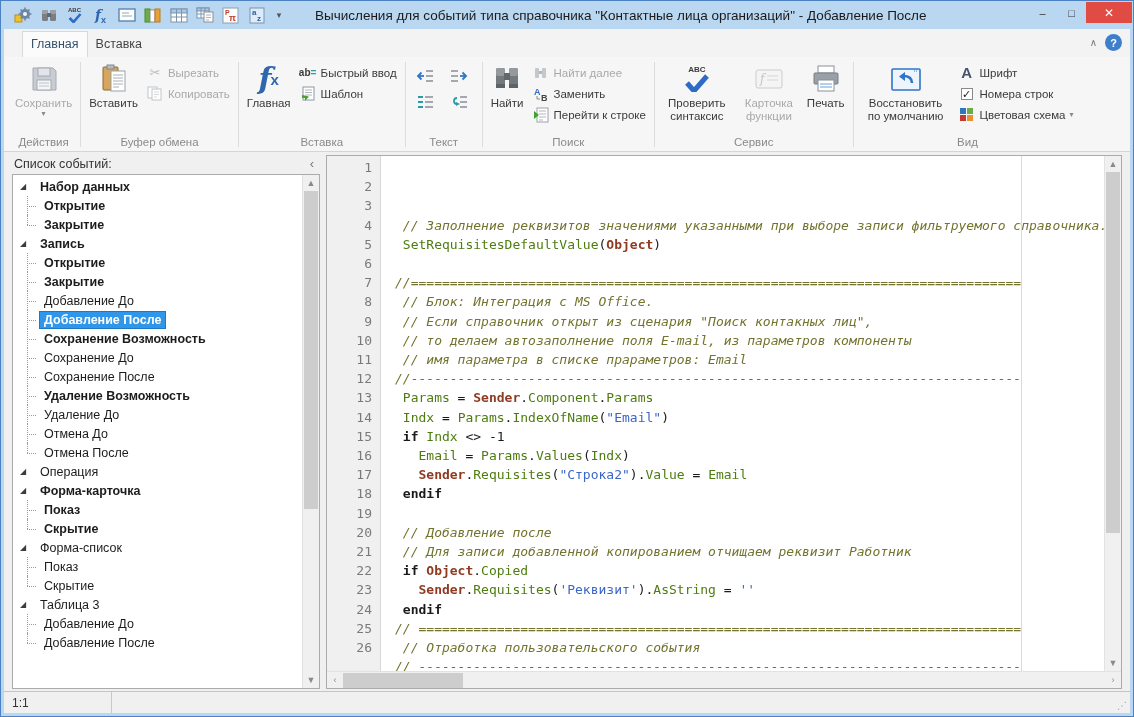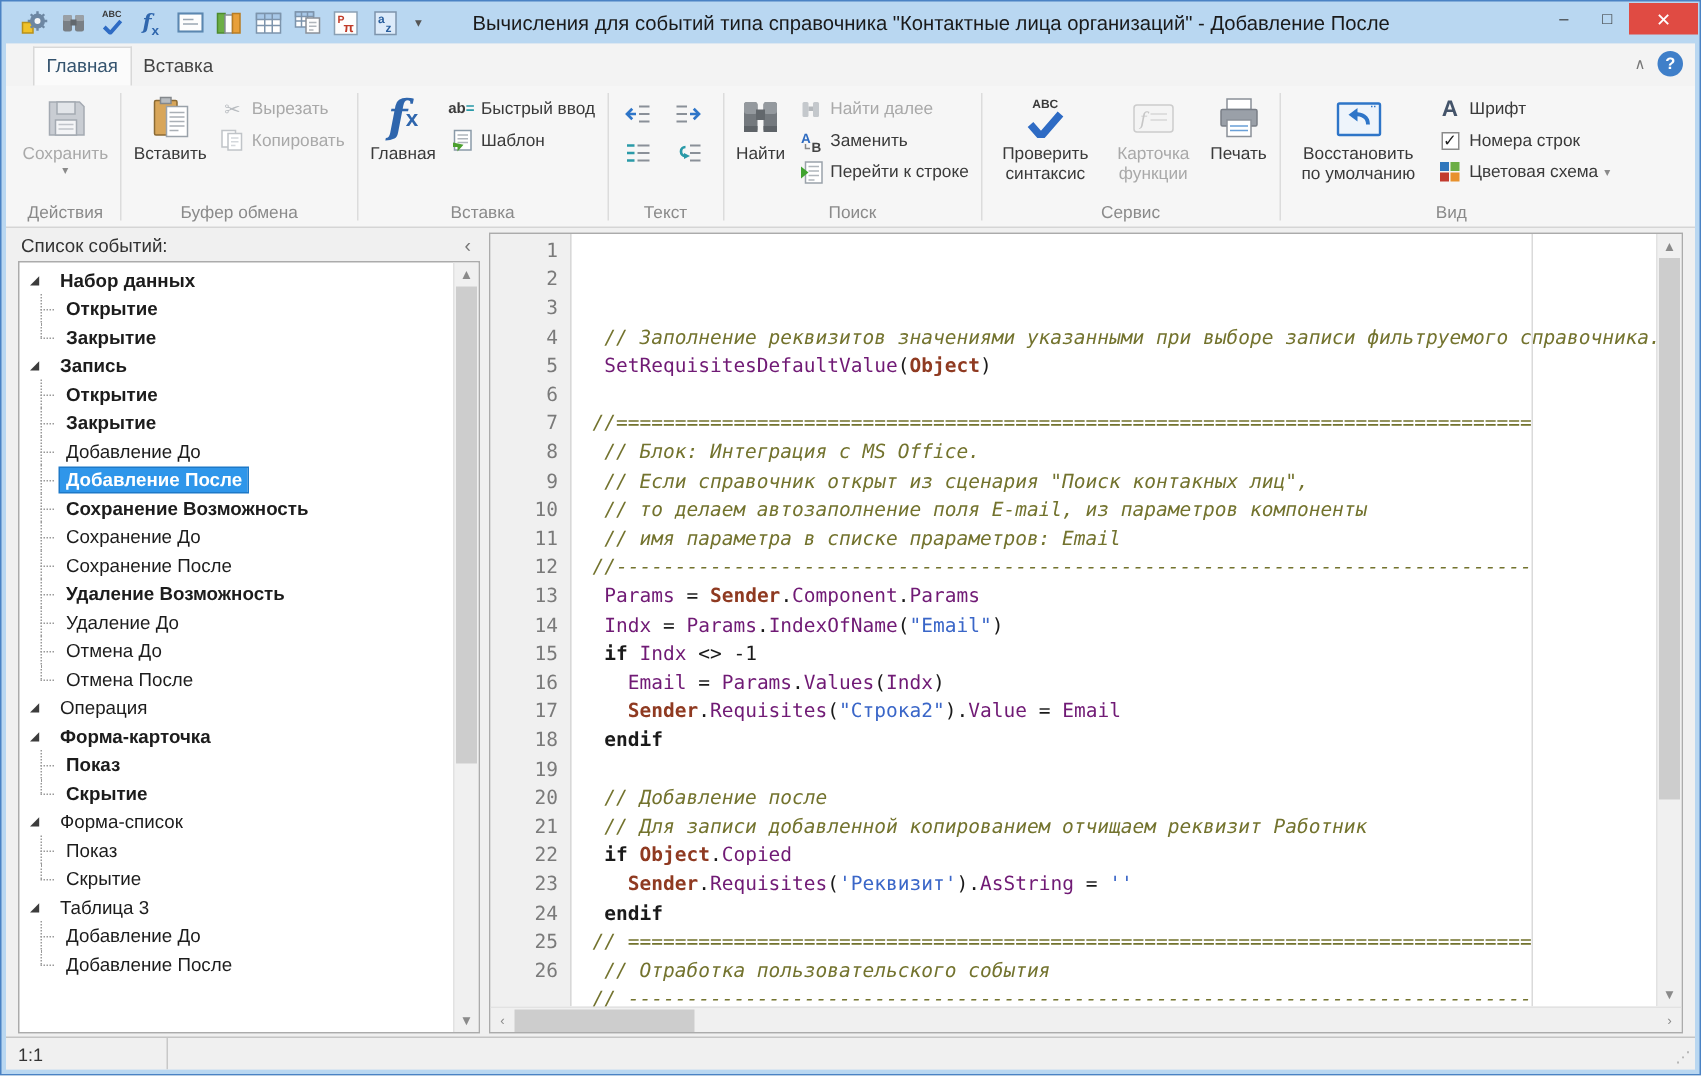--- a/index.html
+++ b/index.html
@@ -82,21 +82,21 @@
   .sb-fill{ flex:1; }
 
   
   .editor-box{ flex:1; background:#fff; border:1px solid #ababab; display:flex; flex-direction:column; overflow:hidden; }
   .editor-top{ flex:1; display:flex; overflow:hidden; }
   .gutter{ width:54px; background:#f0f0f0; border-right:1px solid #d8d8d8; font-family:"DejaVu Sans Mono", monospace; font-size:13px; line-height:19.2px; color:#7a7a7a; text-align:right; padding:2px 8px 0 0; flex:0 0 auto; }
   .code-area{ flex:1; position:relative; font-family:"DejaVu Sans Mono", monospace; font-size:13px; line-height:19.2px; padding:2px 0 0 14px; overflow:hidden; white-space:pre; }
   .code-line{ min-height:19.2px; }
   .col-guide{ position:absolute; top:0; bottom:0; left:calc(80ch + 14px); width:1px; background:#dadada; }
   .tok-c{ color:#73732e; font-style:italic; }
-  .tok-i{ color:#701a75; }
+  .tok-i{ color:#4d7c0f; }
   .tok-k{ color:#8f3a21; font-weight:bold; }
   .tok-b{ color:#1a1a1a; font-weight:bold; }
   .tok-s{ color:#3a66c8; }
   .tok-p{ color:#1a1a1a; }
 
   
   .statusbar{ height:22px; background:#f0f0f0; border-top:1px solid #c4c4c4; display:flex; align-items:center; font-size:12px; color:#333; flex:0 0 auto; position:relative; }
   .status-cell1{ width:108px; padding-left:8px; border-right:1px solid #c8c8c8; height:100%; display:flex; align-items:center; }
   .grip{ position:absolute; right:3px; bottom:3px; color:#aaa; font-size:10px; line-height:8px; }
 </style>

